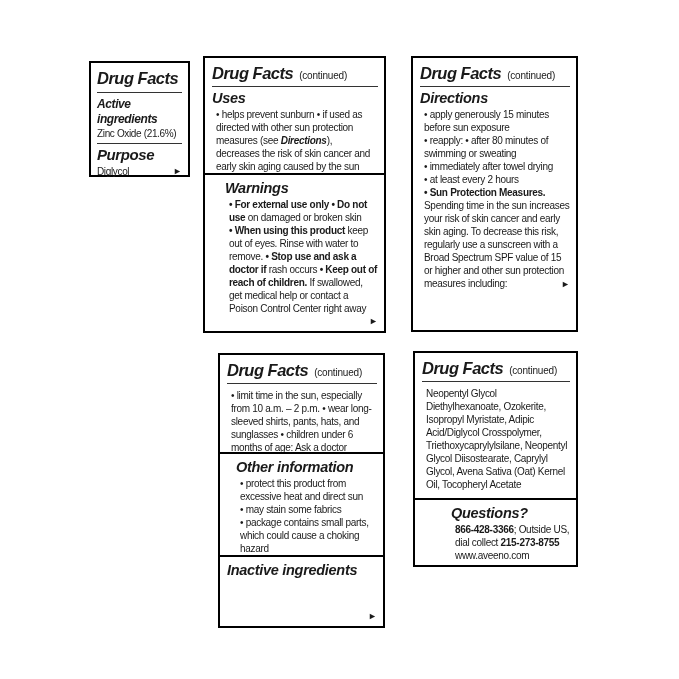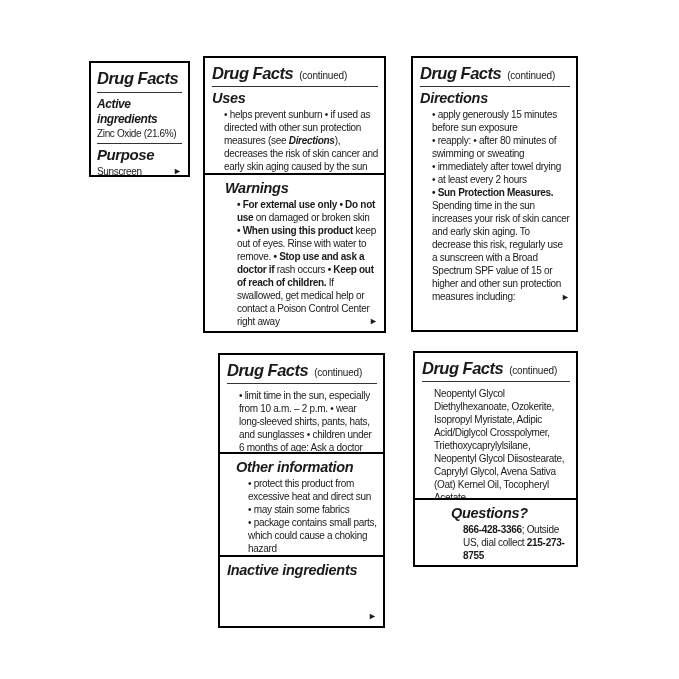--- a/index.html
+++ b/index.html
@@ -36,21 +36,21 @@
   }
   .df-cont{font-size:10px;letter-spacing:-0.2px;white-space:nowrap;}
 
   .sec-h{
     font-size:14.5px;font-weight:bold;font-style:italic;
     letter-spacing:-0.3px;line-height:17px;margin:1px 0 1px 0;
   }
   .item,.body{
     font-size:10px;line-height:13px;letter-spacing:-0.3px;
   }
-  .item{margin:0 0 0 12px;}
+  .item{margin:0 0 0 4px;}
   .b{font-weight:bold;}
   .i{font-style:italic;}
 
   .arrow{font-size:9px;line-height:9px;color:var(--ink);}
   .arrow-br{position:absolute;right:6px;bottom:5px;}
 
   
   .p1{left:89px;top:61px;width:101px;height:116px;}
   .p2{left:203px;top:56px;width:183px;height:277px;}
   .p3{left:411px;top:56px;width:167px;height:276px;}
@@ -88,21 +88,21 @@
   <section class="panel p1">
     <div class="p1-inner">
       <div class="df-head">
         <span class="df-title">Drug Facts</span>
       </div>
       <div class="p1-h">Active ingredients</div>
       <div class="body">Zinc Oxide (21.6%)</div>
       <div class="p1-rule"></div>
       <div class="p1-h purpose">Purpose</div>
       <div class="row">
-        <span class="body">Sunscreen</span>
+        <span class="body">Diglycol</span>
         <span class="arrow">►</span>
       </div>
     </div>
   </section>
 
   <section class="panel p2">
     <div class="sec sec-uses">
       <div class="df-head">
         <span class="df-title">Drug Facts</span>
         <span class="df-cont">(continued)</span>
@@ -160,16 +160,17 @@
       <div class="df-head">
         <span class="df-title">Drug Facts</span>
         <span class="df-cont">(continued)</span>
       </div>
       <div class="gap"></div>
       <div class="item">Neopentyl Glycol Diethylhexanoate, Ozokerite, Isopropyl Myristate, Adipic Acid/Diglycol Crosspolymer, Triethoxycaprylylsilane, Neopentyl Glycol Diisostearate, Caprylyl Glycol, Avena Sativa (Oat) Kernel Oil, Tocopheryl Acetate</div>
     </div>
     <div class="sec sec-q">
       <div class="sec-h">Questions?</div>
       <div class="item"><span class="b">866-428-3366</span><span>; Outside US, dial collect </span><span class="b">215-273-8755</span></div>
+      <div class="item"><span>www.aveeno.com</span></div>
     </div>
   </section>
 
 </div>
 
 </body></html>

